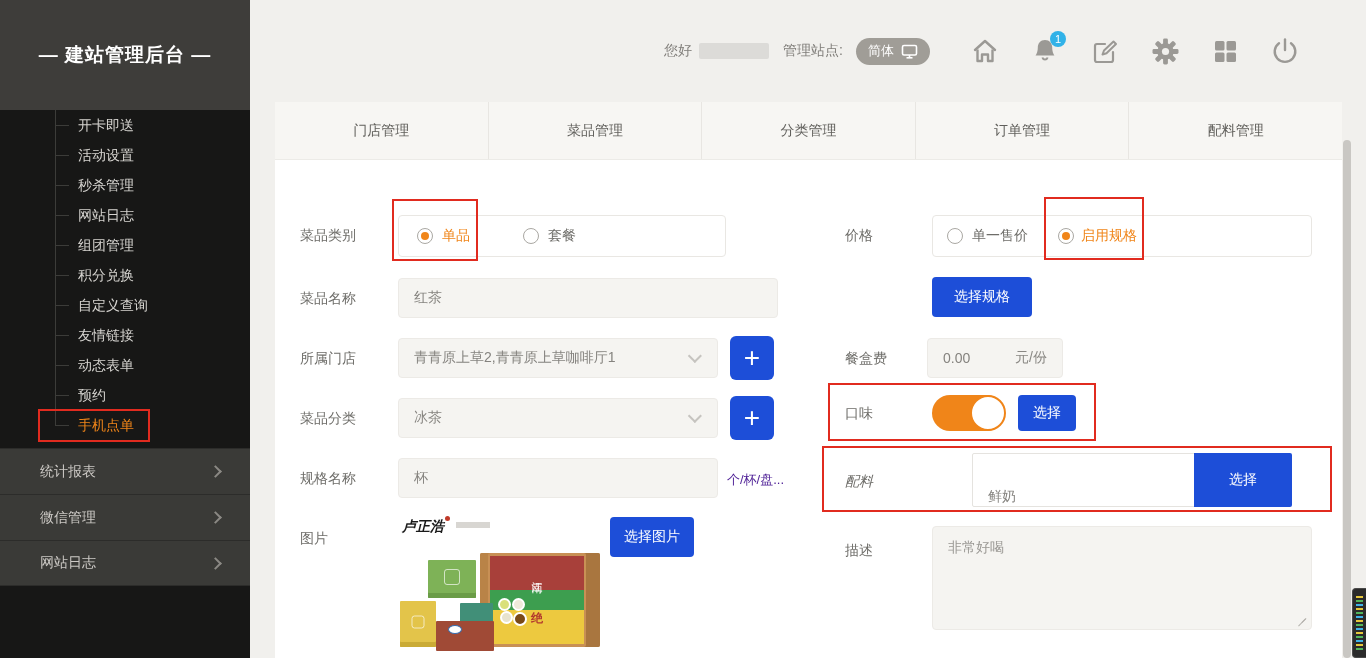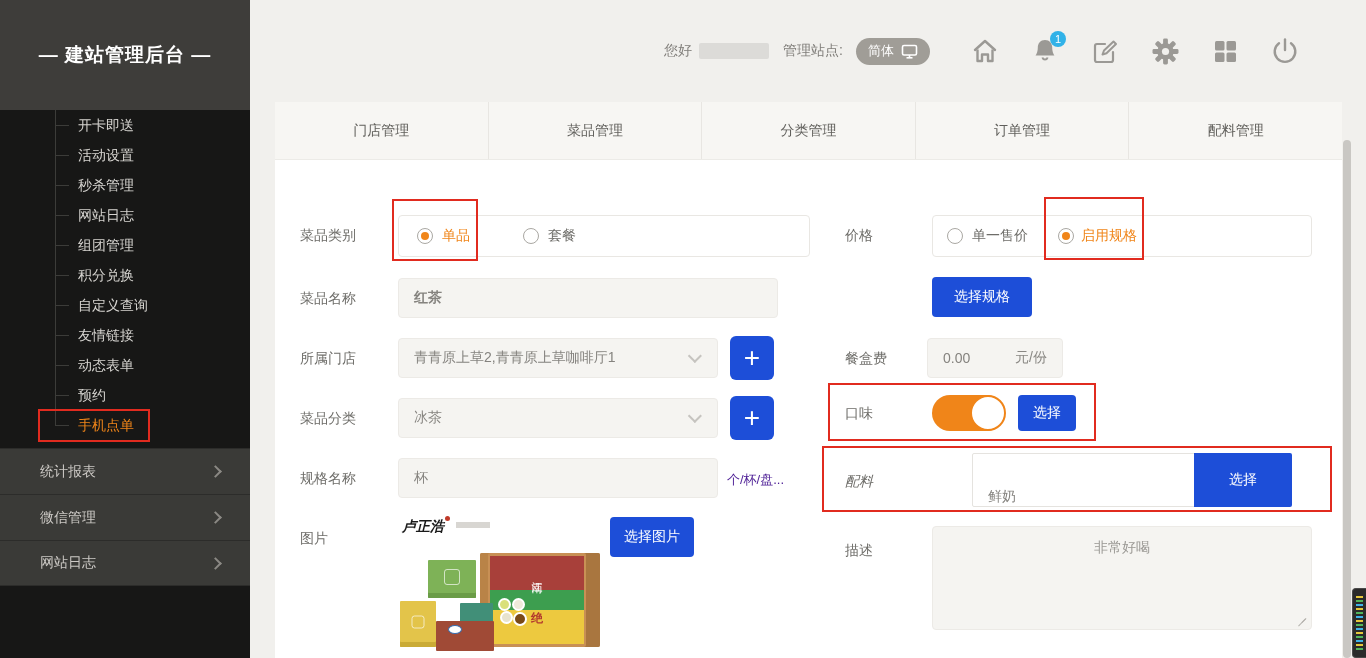--- a/index.html
+++ b/index.html
@@ -64,21 +64,21 @@
           font-size:14px; display:flex; align-items:center; justify-content:center; cursor:pointer; }
   .plusbtn { font-size:28px; font-weight:300; border-radius:6px; }
   .hint { position:absolute; color:#4c1d95; font-size:13px; }
   .toggle { position:absolute; width:72px; height:36px; background:#f08519; border-radius:18px; cursor:pointer; }
   .toggle .knob { position:absolute; right:-2px; top:0; width:36px; height:36px; background:#fff;
                   border:2px solid #f08519; border-radius:50%; }
   .wfield { position:absolute; background:#fff; border:1px solid #e5e3df; border-radius:2px 0 0 2px;
             color:#85837f; font-size:14px; display:flex; align-items:flex-end; padding:0 15px;margin-left:44px; }
   .clear-x { margin-left:auto; color:#c9c7c3; font-size:17px; cursor:pointer; }
   .textarea { position:absolute; background:#f5f4f1; border:1px solid #eceae6; border-radius:4px;
-              color:#9a9894; font-size:14px; padding:12px 15px;text-align:center; }
+              color:#9a9894; font-size:14px; padding:12px 15px; }
   .resize-h { position:absolute; right:4px; bottom:4px; width:9px; height:9px; }
   .resize-h::before, .resize-h::after { content:""; position:absolute; background:#b5b3ae; height:1px; }
   .resize-h::before { width:10px; right:0; bottom:2px; transform:rotate(-45deg); }
   .resize-h::after { width:6px; right:0; bottom:4px; transform:rotate(-45deg); }
   .ann { position:absolute; border:2px solid #e12b1f; pointer-events:none; }
 
   
   .photo { position:absolute; left:125px; top:411px; width:200px; height:139px; background:#fff; }
   .ph-brand { position:absolute; left:2px; top:5px; font-family:"DejaVu Serif",serif; font-style:italic;
               font-weight:bold; font-size:14px; color:#1a1a1a; }
@@ -238,33 +238,33 @@
 
   <div class="tabbar">
     <div class="tab">门店管理</div>
     <div class="tab">菜品管理</div>
     <div class="tab">分类管理</div>
     <div class="tab">订单管理</div>
     <div class="tab">配料管理</div>
   </div>
 
   <span class="lbl" style="left:25px; top:125px;">菜品类别</span>
-  <div class="radio-box" style="left:123px; top:113px; width:412px; height:42px;">
+  <div class="radio-box" style="left:123px; top:113px; width:328px; height:42px;">
     <span class="radio-opt sel-txt">
       <span class="radio sel"></span>
       <span>单品</span>
     </span>
     <span class="radio-opt" style="margin-left:53px;">
       <span class="radio"></span>
       <span>套餐</span>
     </span>
   </div>
 
   <span class="lbl" style="left:25px; top:188px;">菜品名称</span>
-  <div class="gfield" style="left:123px; top:176px; width:380px; height:40px;font-weight:bold;">
+  <div class="gfield" style="left:123px; top:176px; width:380px; height:40px;">
     <span>红茶</span>
   </div>
 
   <span class="lbl" style="left:25px; top:248px;">所属门店</span>
   <div class="gfield" style="left:123px; top:236px; width:320px; height:40px;">
     <span>青青原上草2,青青原上草咖啡厅1</span>
     <span class="chev-down"></span>
   </div>
   <button class="gbtn plusbtn" style="left:455px; top:234px; width:44px; height:44px;">+</button>
 

